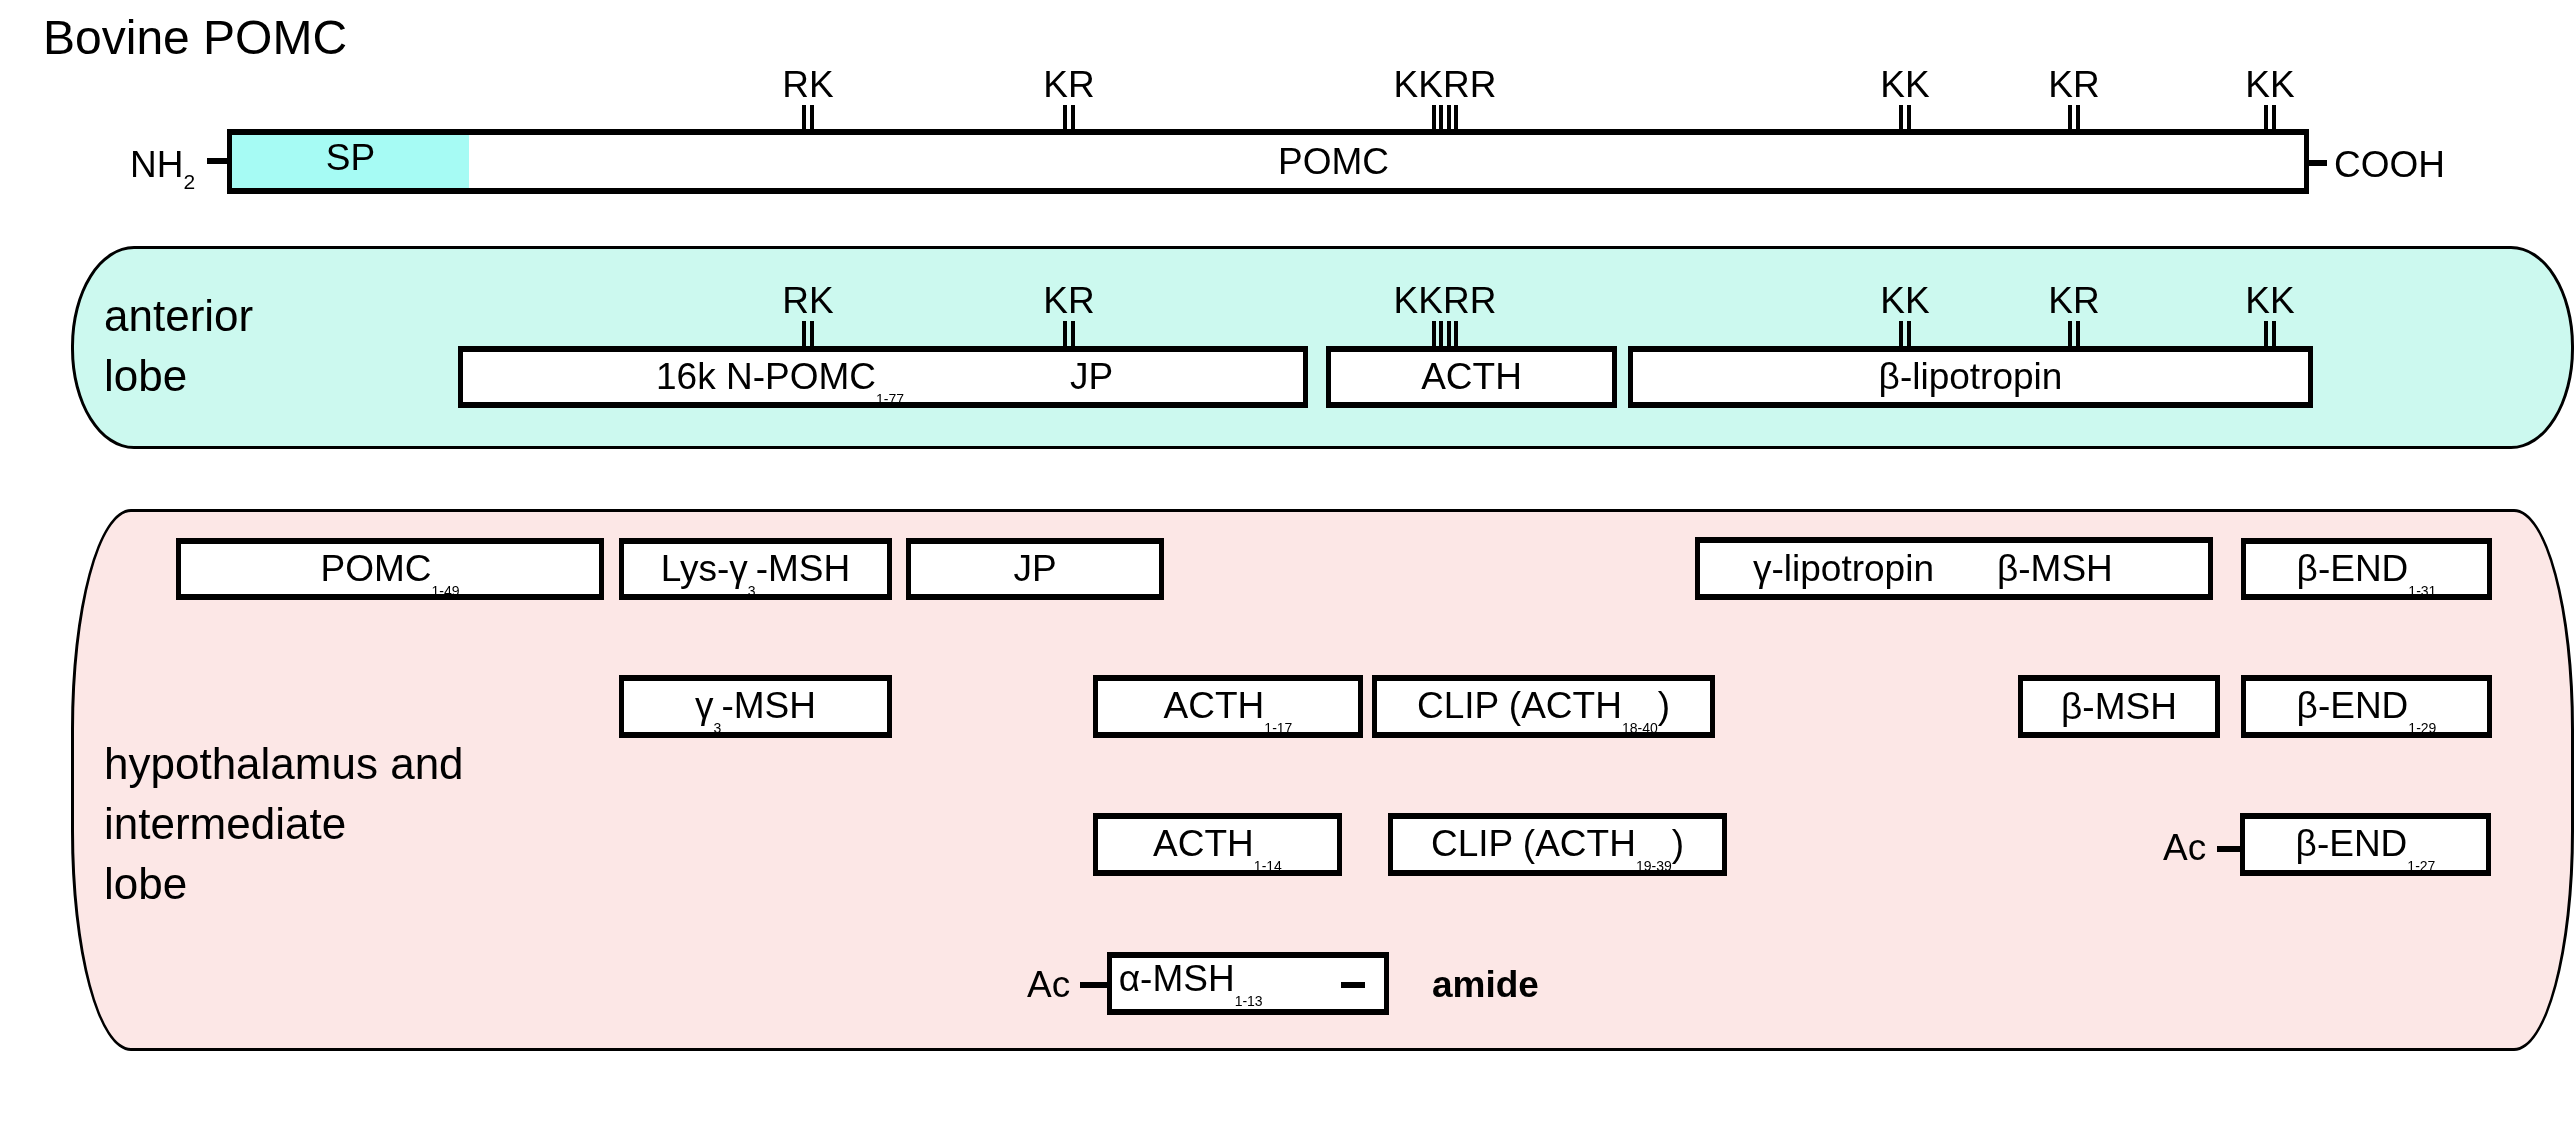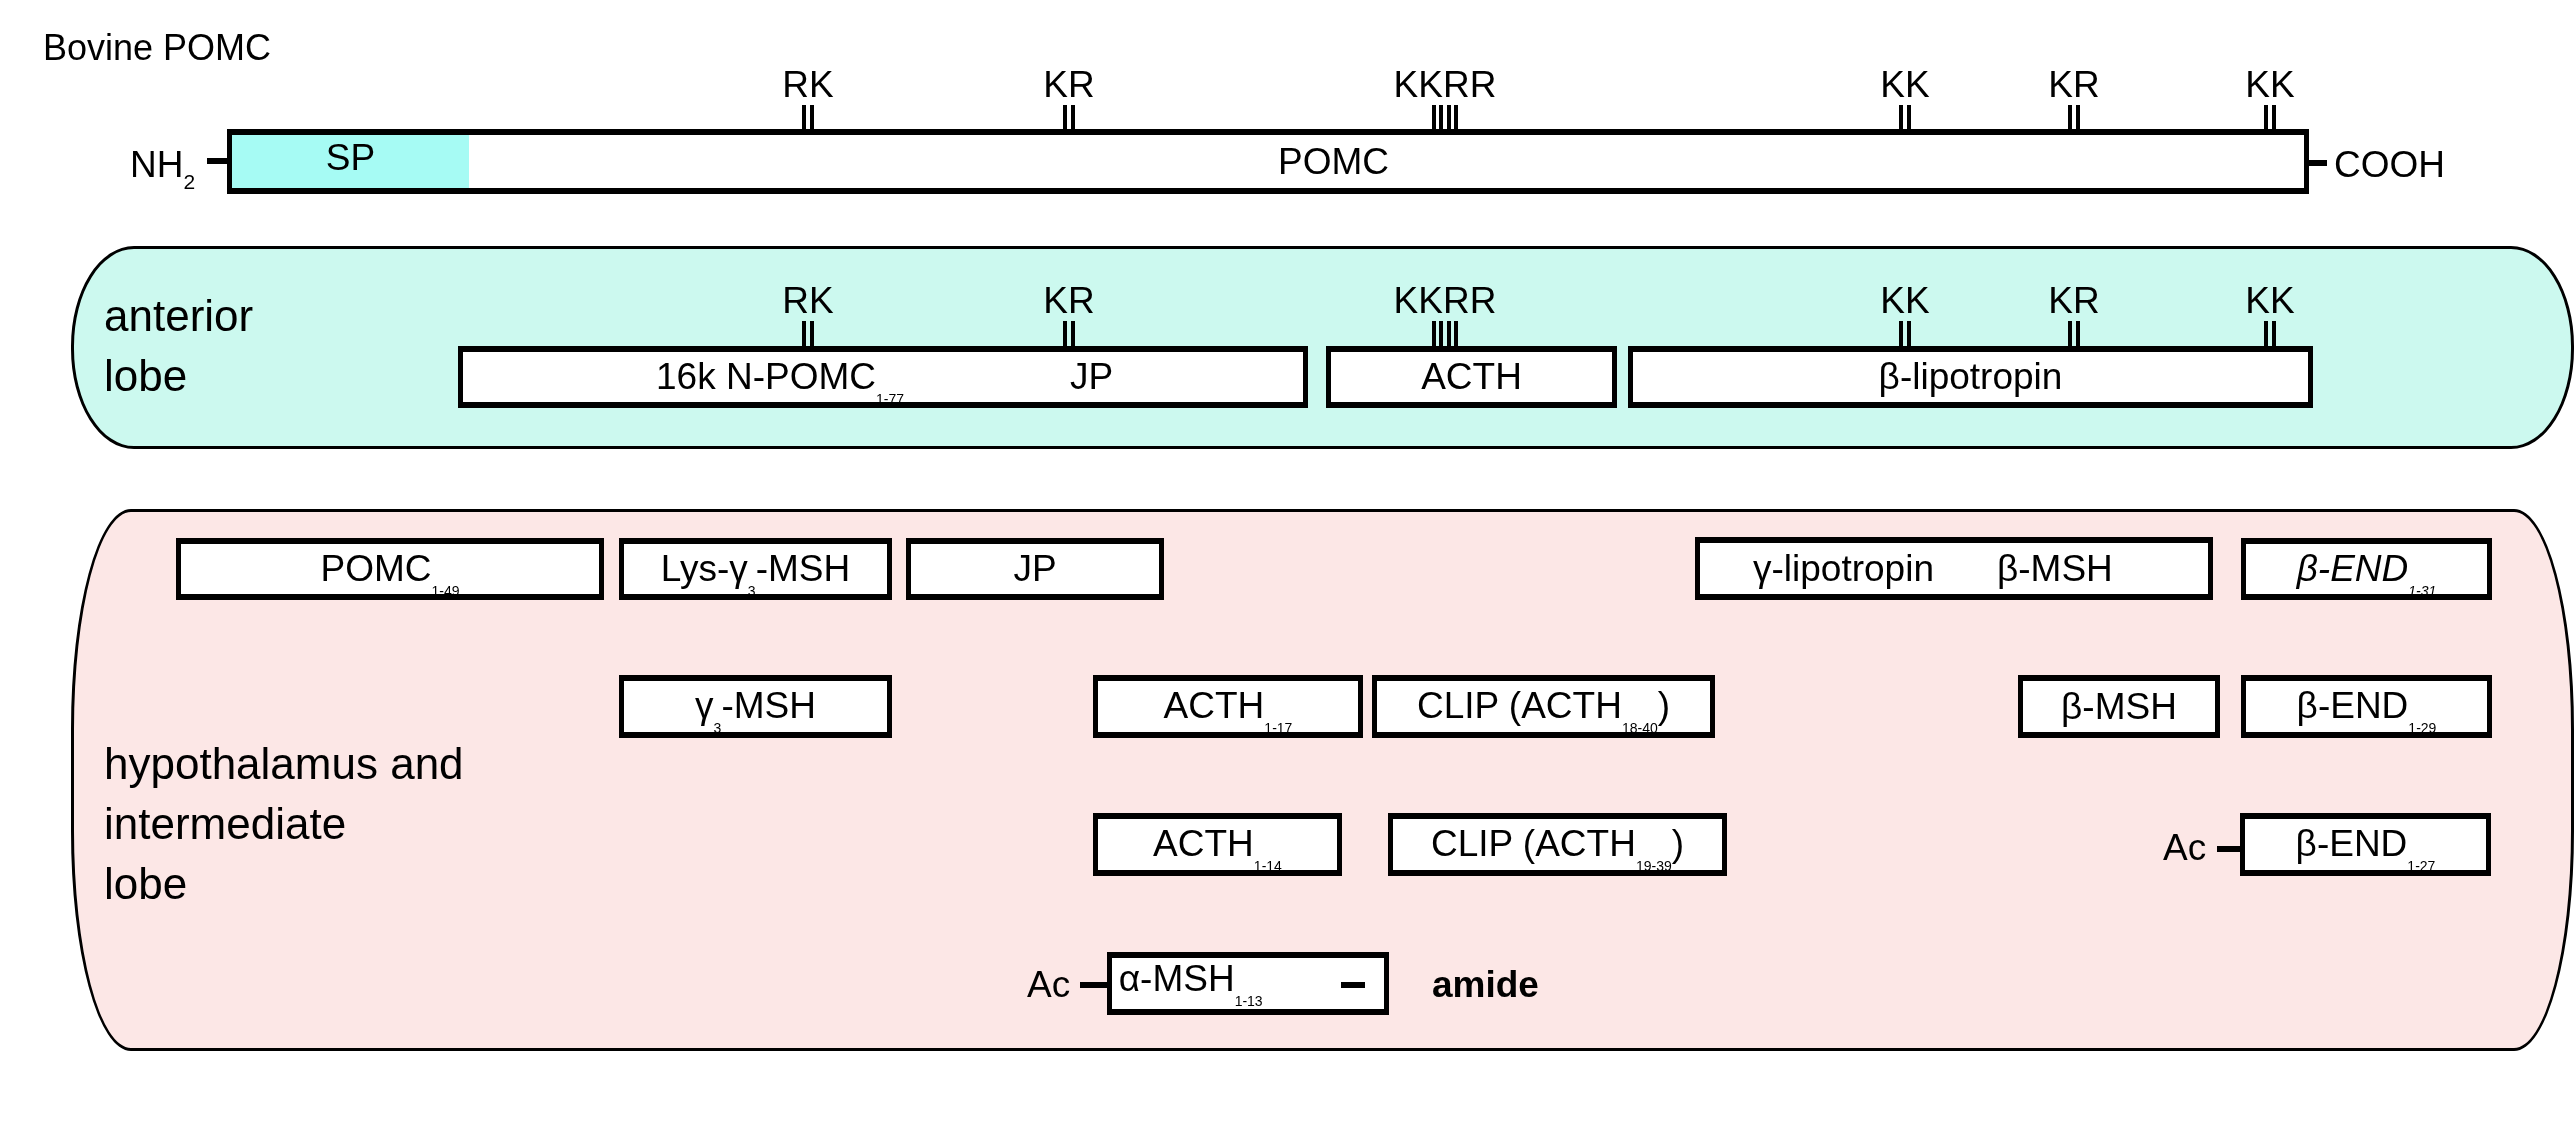--- a/index.html
+++ b/index.html
@@ -1,19 +1,19 @@
 <!DOCTYPE html>
 <html style="font-size:10.6px"><head>
 <meta charset="utf-8">
 <style>
   html, body { margin:0; padding:0; background:#ffffff; }
   body { width:2576px; height:1131px; position:relative; overflow:hidden;
          font-family:"Liberation Sans", sans-serif; color:#000; }
   .abs { position:absolute; }
-  .title { left:43px; top:18px; font-size:36px; line-height:60px; white-space:nowrap; }
+  .title { left:43px; top:8px; font-size:48px; line-height:60px; white-space:nowrap; }
   .panel { position:absolute; border:3.3px solid #000; box-sizing:border-box; }
   .panel-ant { left:71px; top:246px; width:2503px; height:203px; border-radius:63px / 100px; }
   .panel-hyp { left:71px; top:509px; width:2503px; height:542px; border-radius:60px / 220px; }
   .panel-label { position:absolute; font-size:44px; line-height:60px; white-space:nowrap; }
   .box { position:absolute; border:5.3px solid #000; border-top-width:6px; border-bottom-width:6px; box-sizing:border-box;
          background:#fff; display:flex; align-items:center; justify-content:center; white-space:nowrap;
          font-size:37px; }
   .box sub { font-size:14px; vertical-align:-14.6px; line-height:0; }
   .mark { position:absolute; display:flex; flex-direction:column; align-items:center; }
   .mark-label { font-size:37px; line-height:40px; white-space:nowrap; }
@@ -166,21 +166,21 @@
 <div class="box" style="left:619px; top:538px; width:273px; height:62px;">
   <span><span>Lys-γ</span><sub>3</sub><span>-MSH</span></span>
 </div>
 <div class="box" style="left:906px; top:538px; width:258px; height:62px;">
   <span>JP</span>
 </div>
 <div class="box" style="left:1695px; top:537px; width:518px; height:63px; justify-content:flex-start;">
   <span style="margin-left:53px;">γ-lipotropin</span>
   <span style="margin-left:63px;">β-MSH</span>
 </div>
-<div class="box" style="left:2241px; top:538px; width:251px; height:62px;font-style:italic;">
+<div class="box" style="left:2241px; top:538px; width:251px; height:62px;">
   <span><span>β-END</span><sub>1-31</sub></span>
 </div>
 
 <div class="box" style="left:619px; top:675px; width:273px; height:63px;">
   <span><span>γ</span><sub>3</sub><span>-MSH</span></span>
 </div>
 <div class="box" style="left:1093px; top:675px; width:270px; height:63px;">
   <span><span>ACTH</span><sub>1-17</sub></span>
 </div>
 <div class="box" style="left:1372px; top:675px; width:343px; height:63px;">

